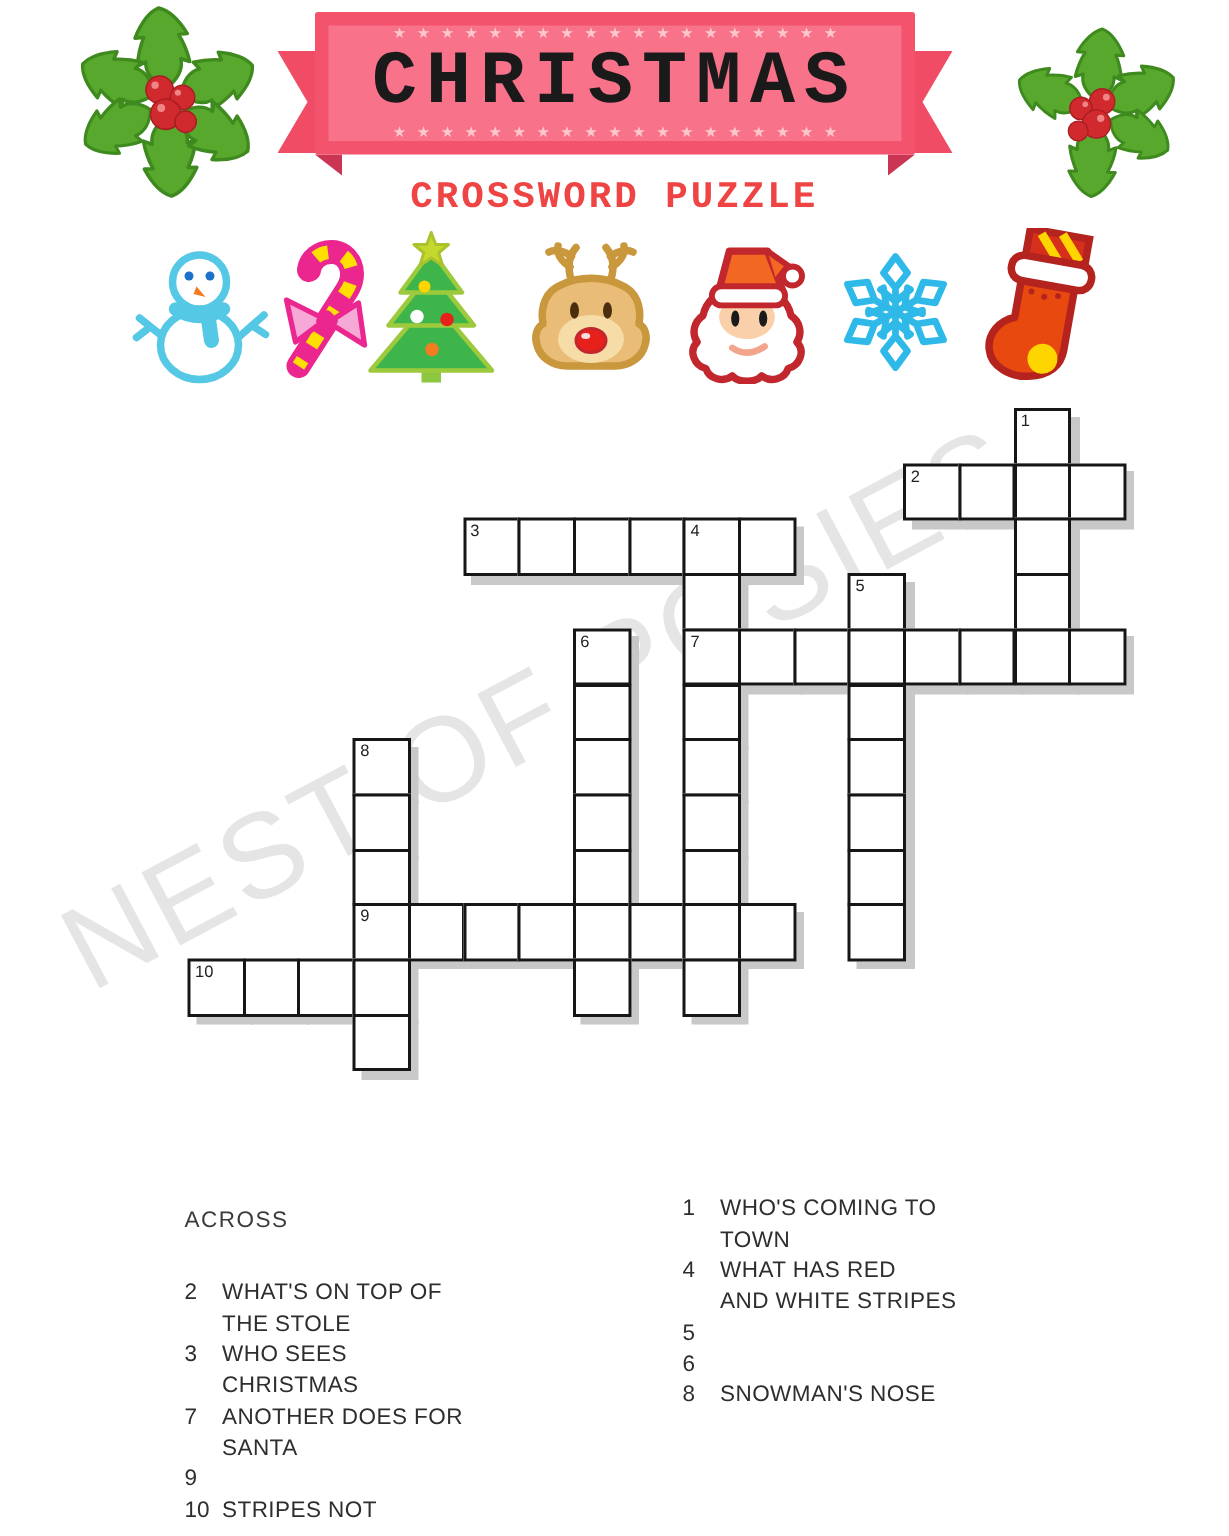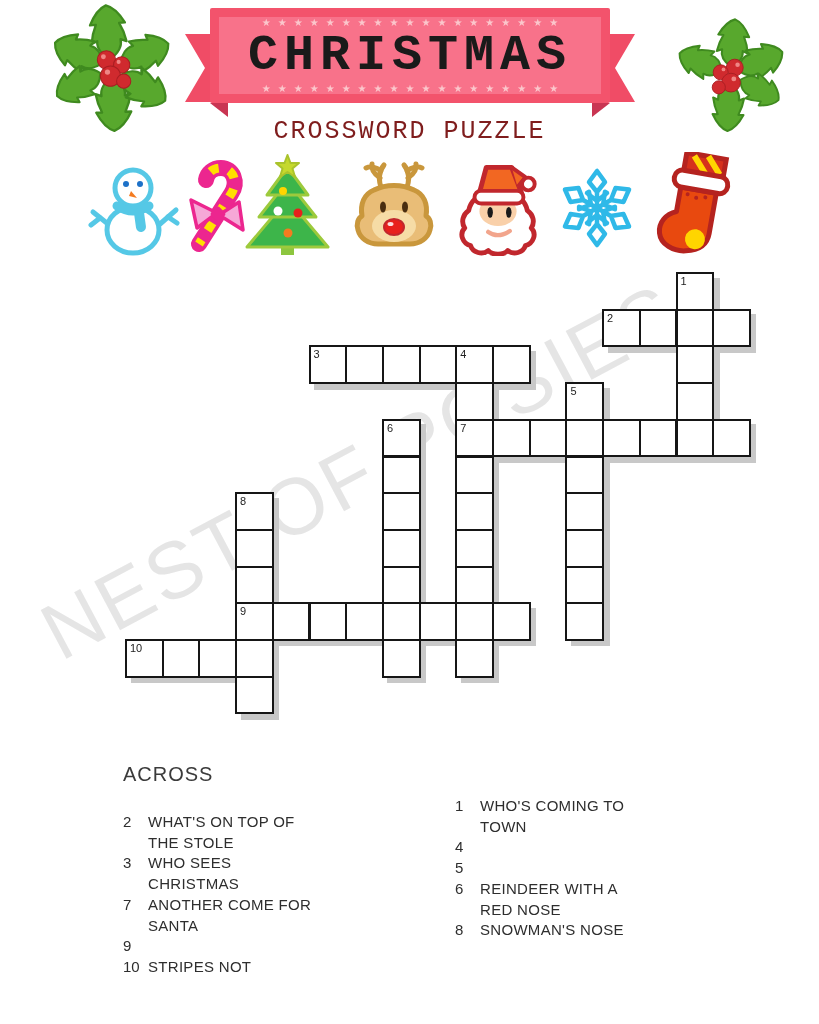--- a/index.html
+++ b/index.html
@@ -23,21 +23,21 @@
     white-space:nowrap; text-indent:7px;
   }
   #banner-title {
     font-family:"Liberation Mono","DejaVu Sans Mono",monospace;
     font-weight:bold; font-size:50px; line-height:54px; letter-spacing:6px;
     color:#1A1A1A; white-space:nowrap;
   }
   #subtitle {
     left:0; top:117px; width:819px; text-align:center;
     font-family:"Liberation Mono","DejaVu Sans Mono",monospace;
-    font-weight:normal; font-size:25px; letter-spacing:2px; color:#7f1d1d; z-index:3;
+    font-weight:bold; font-size:25px; letter-spacing:2px; color:#ef4444; z-index:3;
   }
 
   
   #watermark {
     left:48px; top:592px; z-index:0;
     font-size:80px; letter-spacing:3px; color:#D6D6D6; opacity:.62;
     white-space:nowrap; transform:rotate(-28deg); transform-origin:0 50%;
   }
 
   
@@ -51,21 +51,21 @@
   }
   .cellnum {
     position:absolute; top:1px; left:3px;
     font-size:11px; line-height:13px; color:#222222;
   }
 
   
   .clues { top:766px; width:310px; z-index:3; color:#2E2E2E; }
   #clues-across { left:123px; }
   #clues-down   { left:455px; }
-  .clues-header { font-size:20px; letter-spacing:1px; line-height:16px; color:#3B3B3B; }
+  .clues-header { font-size:15px; letter-spacing:1px; line-height:16px; color:#3B3B3B;margin-top:40px; }
   .clues ol { list-style:none; margin-top:30px; }
   .clue { display:flex; align-items:flex-start; }
   .clue-num  { width:25px; flex:none; font-size:15px; line-height:20.7px; }
   .clue-text { font-size:15px; line-height:20.7px; letter-spacing:.3px; white-space:pre-line; }
 
   
   .icon { z-index:3; }
 </style>
 </head>
 <body>
@@ -379,49 +379,49 @@
           <span class="clue-text">WHAT'S ON TOP OF
 THE STOLE</span>
         </li>
         <li class="clue">
           <span class="clue-num">3</span>
           <span class="clue-text">WHO SEES
 CHRISTMAS</span>
         </li>
         <li class="clue">
           <span class="clue-num">7</span>
-          <span class="clue-text">ANOTHER COME FOR
+          <span class="clue-text">ANOTHER DOES FOR
 SANTA</span>
         </li>
         <li class="clue">
           <span class="clue-num">9</span>
         </li>
         <li class="clue">
           <span class="clue-num">10</span>
           <span class="clue-text">STRIPES NOT</span>
         </li>
       </ol>
   </div>
   <div class="abs clues" id="clues-down">
     <ol id="down-list">
         <li class="clue">
           <span class="clue-num">1</span>
           <span class="clue-text">WHO'S COMING TO
 TOWN</span>
         </li>
         <li class="clue">
           <span class="clue-num">4</span>
+          <span class="clue-text">WHAT HAS RED
+AND WHITE STRIPES</span>
         </li>
         <li class="clue">
           <span class="clue-num">5</span>
         </li>
         <li class="clue">
           <span class="clue-num">6</span>
-          <span class="clue-text">REINDEER WITH A
-RED NOSE</span>
         </li>
         <li class="clue">
           <span class="clue-num">8</span>
           <span class="clue-text">SNOWMAN'S NOSE</span>
         </li>
       </ol>
   </div>
 
 </div>
 

